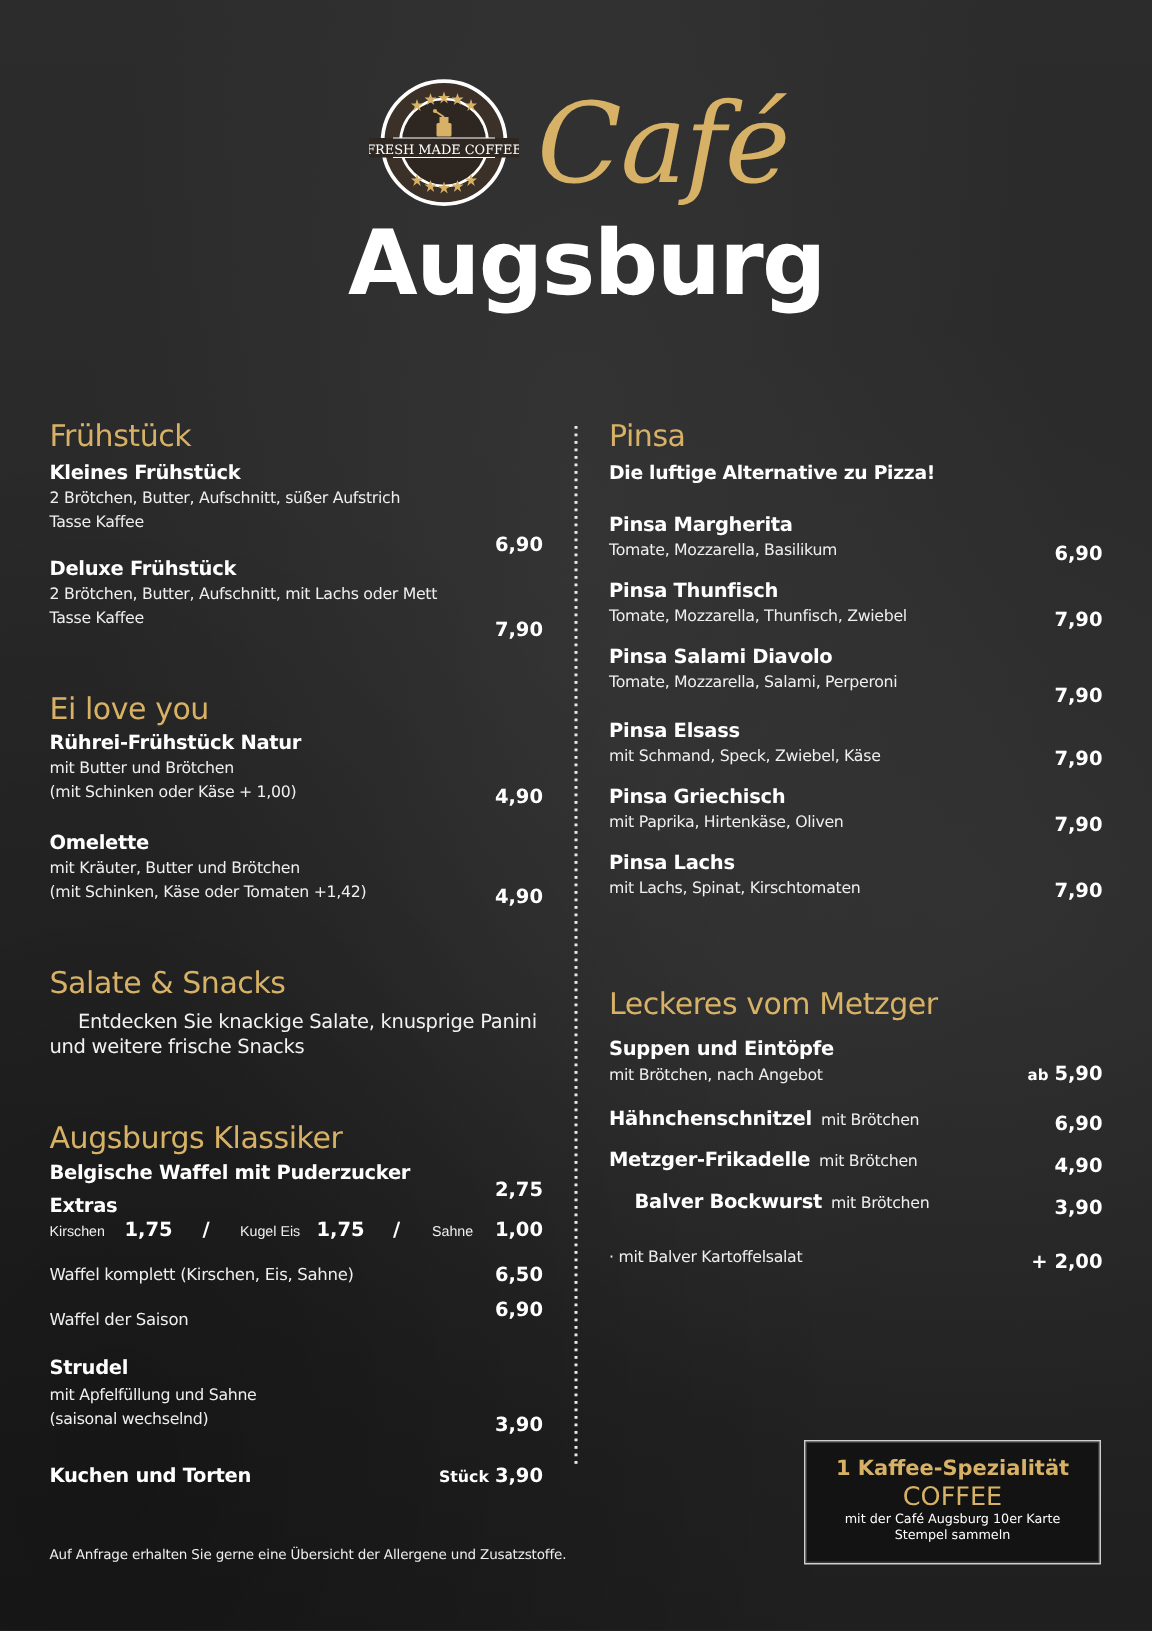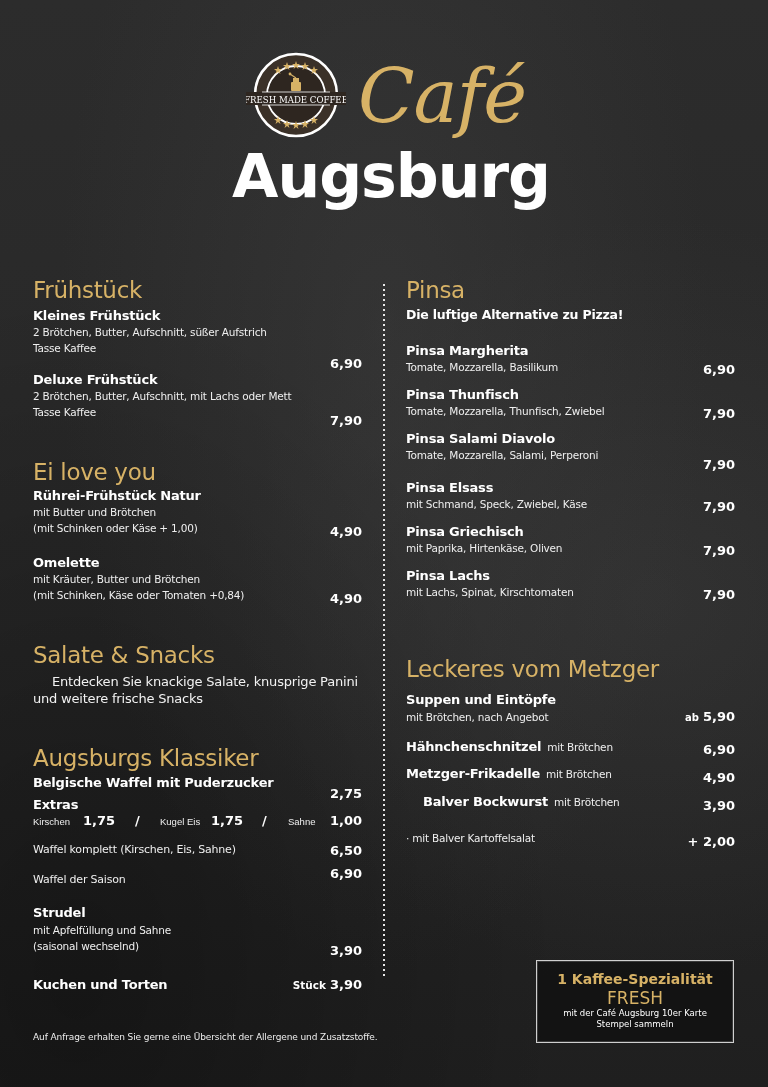--- a/index.html
+++ b/index.html
@@ -33,21 +33,21 @@
 
   
   .divider {
     position: absolute; left: 383px; top: 284px; width: 2px; height: 694px;
     background-image: linear-gradient(to bottom, #e8e8e8 0 2px, transparent 2px 5px);
     background-size: 2px 5px;
   }
 
   
   .sec-title {
-    position: absolute; color: #d7b266; font-size: 23px; font-weight: normal;
+    position: absolute; color: #d7b266; font-size: 20px; font-weight: normal;
     font-family: "DejaVu Sans", sans-serif; letter-spacing: -0.3px;
     white-space: nowrap; line-height: 28px;
   }
   .item-title {
     position: absolute; font-weight: bold; font-size: 13px; line-height: 16px;
     white-space: nowrap; color: #ffffff; font-family: "DejaVu Sans", sans-serif;
     letter-spacing: -0.2px;
   }
   .desc {
     position: absolute; font-size: 10.5px; line-height: 16px; color: #efefef;
@@ -140,21 +140,21 @@
 <section>
   <div class="sec-title" style="left:33px; top:458px;">Ei love you</div>
 
   <div class="item-title" style="left:33px; top:488px;">Rührei-Frühstück Natur</div>
   <div class="desc" style="left:33px; top:504px;">mit Butter und Brötchen</div>
   <div class="desc" style="left:33px; top:520px;">(mit Schinken oder Käse + 1,00)</div>
   <div class="price price-left" style="top:524px;">4,90</div>
 
   <div class="item-title" style="left:33px; top:555px;">Omelette</div>
   <div class="desc" style="left:33px; top:571px;">mit Kräuter, Butter und Brötchen</div>
-  <div class="desc" style="left:33px; top:587px;">(mit Schinken, Käse oder Tomaten +0,84)</div>
+  <div class="desc" style="left:33px; top:587px;">(mit Schinken, Käse oder Tomaten +1,42)</div>
   <div class="price price-left" style="top:591px;">4,90</div>
 </section>
 
 <section>
   <div class="sec-title" style="left:33px; top:641px;">Salate &amp; Snacks</div>
   <div class="intro" style="left:33px; top:673px;margin-left:19px;">Entdecken Sie knackige Salate, knusprige Panini</div>
   <div class="intro" style="left:33px; top:690px;">und weitere frische Snacks</div>
 </section>
 
 <section>
@@ -246,16 +246,16 @@
     <span>Balver Bockwurst</span><span class="desc-inline">mit Brötchen</span>
   </div>
   <div class="price price-right" style="top:798px;">3,90</div>
 
   <div class="desc" style="left:406px; top:830px;">· mit Balver Kartoffelsalat</div>
   <div class="price price-right" style="top:834px;">+ 2,00</div>
 </section>
 
 <div class="promo">
   <div class="promo-line1">1 Kaffee-Spezialität</div>
-  <div class="promo-line2">FRESH</div>
+  <div class="promo-line2">COFFEE</div>
   <div class="promo-line3">mit der Café Augsburg 10er Karte</div>
   <div class="promo-line4">Stempel sammeln</div>
 </div>
 
 </body></html>

